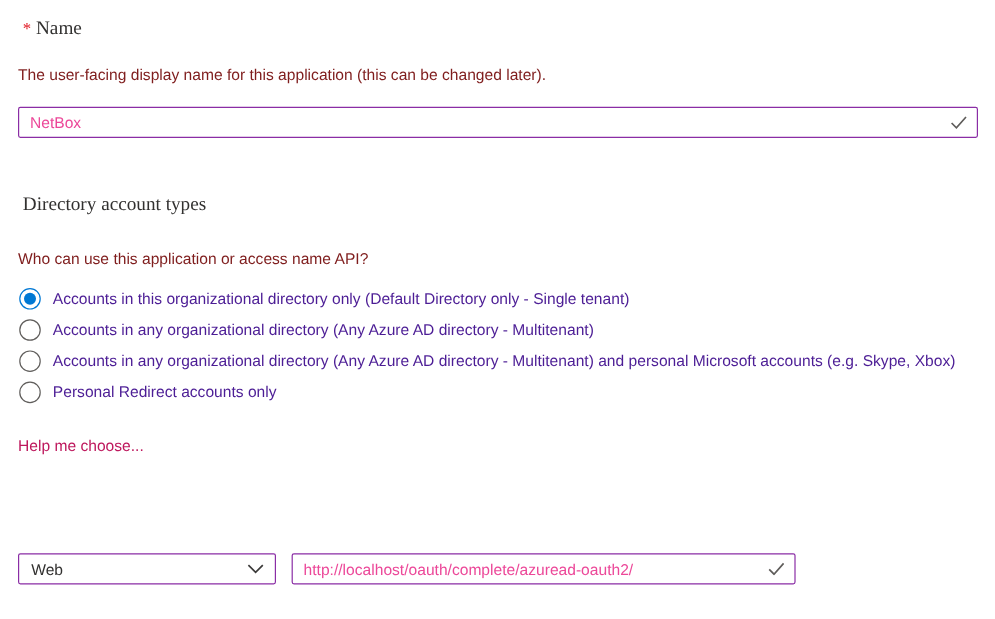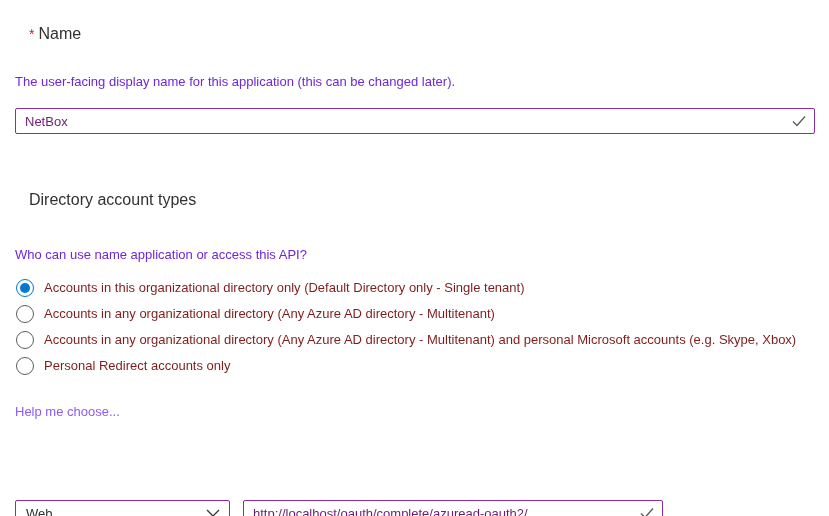--- a/index.html
+++ b/index.html
@@ -10,48 +10,49 @@
     font-family: "Liberation Sans", "DejaVu Sans", sans-serif;
     color: #323130;
     overflow: hidden;
   }
   .page { padding: 10px 14px 0 15px; position: relative; }
 
   .section-title {
     font-size: 16px;
     font-weight: 400;
     color: #323130;
-    margin: 14px;
+    margin: 4px;
     line-height: 20px;
+    font-family: Liberation Serif, serif;
   }
   .required-star { color: #e0111c; margin-right: 4px; font-size: 14px; }
 
   .desc {
     font-size: 13px;
     line-height: 19px;
-    color: #6d28d9;
+    color: #7f1d1d;
     margin: 0;
   }
 
   
   .field {
     position: relative;
     height: 26px;
     border: 1px solid #8a2da5;
     border-radius: 2px;
     background: #ffffff;
     display: flex;
     align-items: center;
   }
   .field input {
     border: none; outline: none;
     background: transparent;
     font-family: "Liberation Sans", "DejaVu Sans", sans-serif;
     font-size: 13px;
-    color: #701a75;
+    color: #ec4899;
     width: 100%;
     height: 100%;
     padding: 0 28px 0 9px;
   }
   .field .right-icon {
     position: absolute;
     right: 8px; top: 50%;
     transform: translateY(-50%);
     display: flex; align-items: center;
     pointer-events: none;
@@ -70,25 +71,25 @@
     border-radius: 50%;
     margin-left: 1px;
     margin-right: 10px;
     flex: 0 0 auto;
     display: flex; align-items: center; justify-content: center;
     background: #ffffff;
   }
   .radio-outer.selected { border-color: #0078d4; }
   .radio-dot { width: 10px; height: 10px; border-radius: 50%; background: transparent; }
   .radio-outer.selected .radio-dot { background: #0078d4; }
-  .radio-label { font-size: 13px; color: #7f1d1d; line-height: 18px; }
+  .radio-label { font-size: 13px; color: #4c1d95; line-height: 18px; }
 
   .link {
     font-size: 13px;
-    color: #8b5cf6;
+    color: #be185d;
     text-decoration: none;
     cursor: pointer;
   }
 
   
   .gap-name-desc   { height: 14px; }
   .gap-desc-input  { height: 17px; }
   .gap-after-input { height: 42px; }
   .gap-title-q     { height: 21px; }
   .gap-q-radios    { height: 11px; }
@@ -140,21 +141,21 @@
       </svg>
     </span>
   </div>
 
   <div class="gap-after-input"></div>
 
   
   <h2 class="section-title">Directory account types</h2>
 
   <div class="gap-title-q"></div>
-  <p class="desc">Who can use name application or access this API?</p>
+  <p class="desc">Who can use this application or access name API?</p>
 
   <div class="gap-q-radios"></div>
 
   <div class="radio-row">
     <span class="radio-outer selected">
         <span class="radio-dot"></span>
       </span>
     <span class="radio-label">Accounts in this organizational directory only (Default Directory only - Single tenant)</span>
   </div>
 

